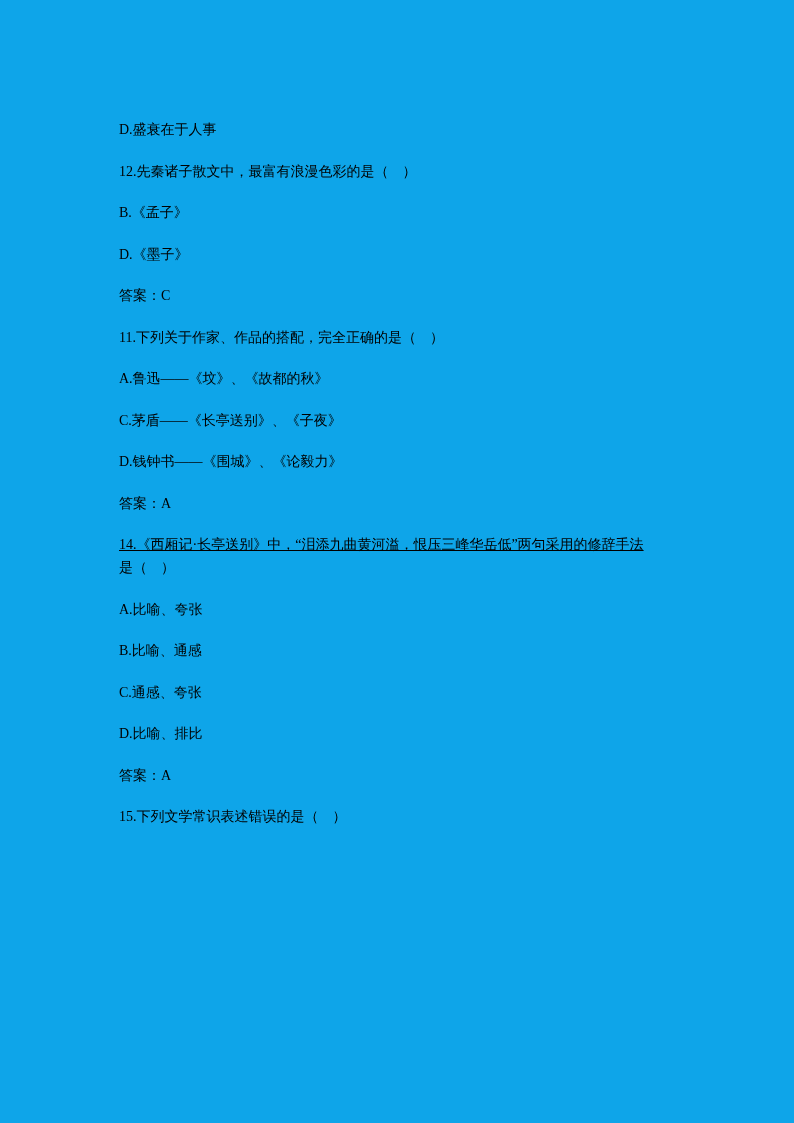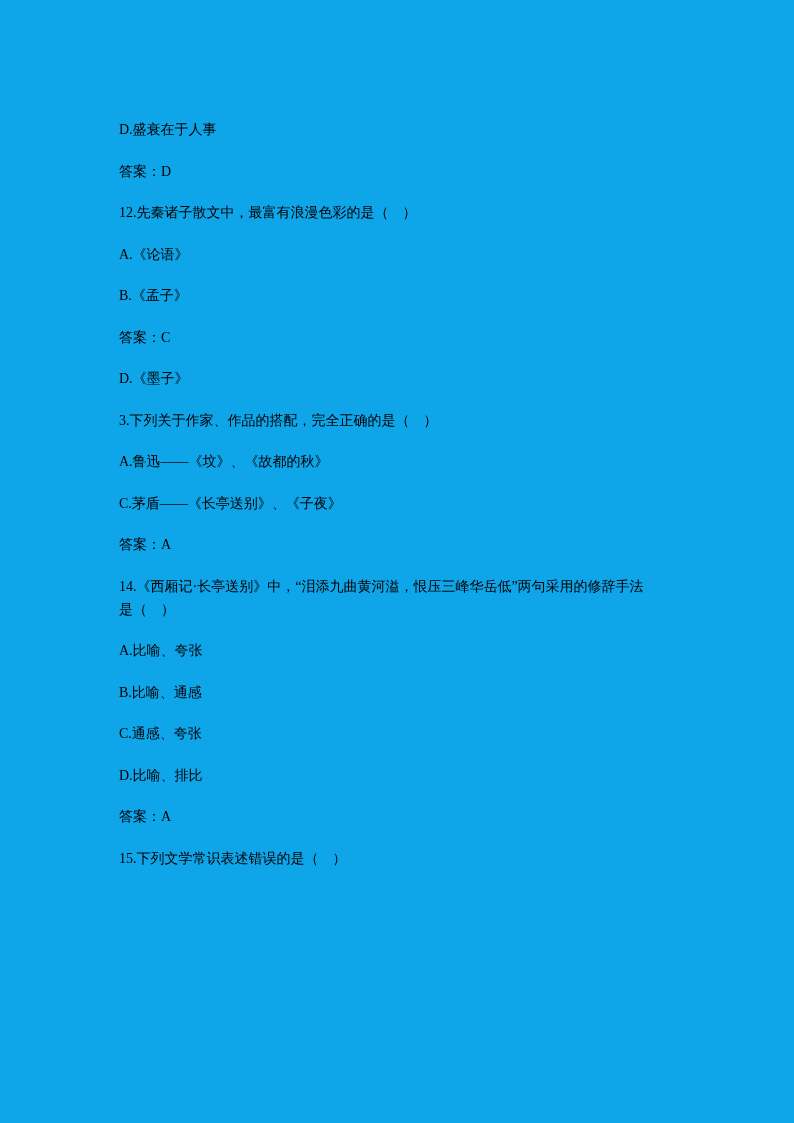--- a/index.html
+++ b/index.html
@@ -23,37 +23,37 @@
     color: #000000;
   }
   .doc-line {
     margin: 0 0 18.5px 0;
     line-height: 23px;
     white-space: pre-wrap;
     word-break: break-all;
   }
   .doc-line.tight {
     margin-bottom: 0;
+    text-decoration: underline;
   }
 </style>
 </head>
 <body>
 
 <div class="page">
   <div class="doc-body" id="doc-body">
       <p class="doc-line">D.盛衰在于人事</p>
-      <p class="doc-line">答案：D</p>
       <p class="doc-line">12.先秦诸子散文中，最富有浪漫色彩的是（　）</p>
-      <p class="doc-line">A.《论语》</p>
       <p class="doc-line">B.《孟子》</p>
+      <p class="doc-line">D.《墨子》</p>
       <p class="doc-line">答案：C</p>
-      <p class="doc-line">D.《墨子》</p>
-      <p class="doc-line">3.下列关于作家、作品的搭配，完全正确的是（　）</p>
+      <p class="doc-line">11.下列关于作家、作品的搭配，完全正确的是（　）</p>
       <p class="doc-line">A.鲁迅——《坟》、《故都的秋》</p>
       <p class="doc-line">C.茅盾——《长亭送别》、《子夜》</p>
+      <p class="doc-line">D.钱钟书——《围城》、《论毅力》</p>
       <p class="doc-line">答案：A</p>
       <p class="doc-line tight">14.《西厢记·长亭送别》中，“泪添九曲黄河溢，恨压三峰华岳低”两句采用的修辞手法</p>
       <p class="doc-line">是（　）</p>
       <p class="doc-line">A.比喻、夸张</p>
       <p class="doc-line">B.比喻、通感</p>
       <p class="doc-line">C.通感、夸张</p>
       <p class="doc-line">D.比喻、排比</p>
       <p class="doc-line">答案：A</p>
       <p class="doc-line">15.下列文学常识表述错误的是（　）</p>
     </div>

